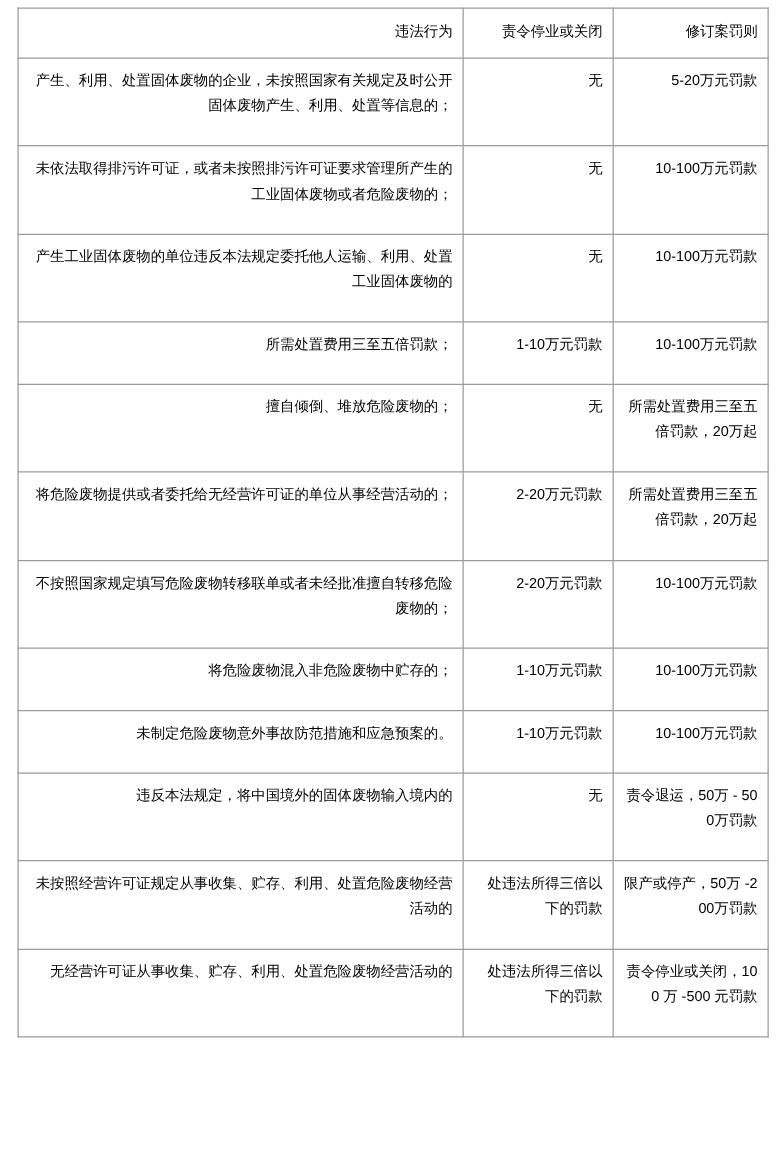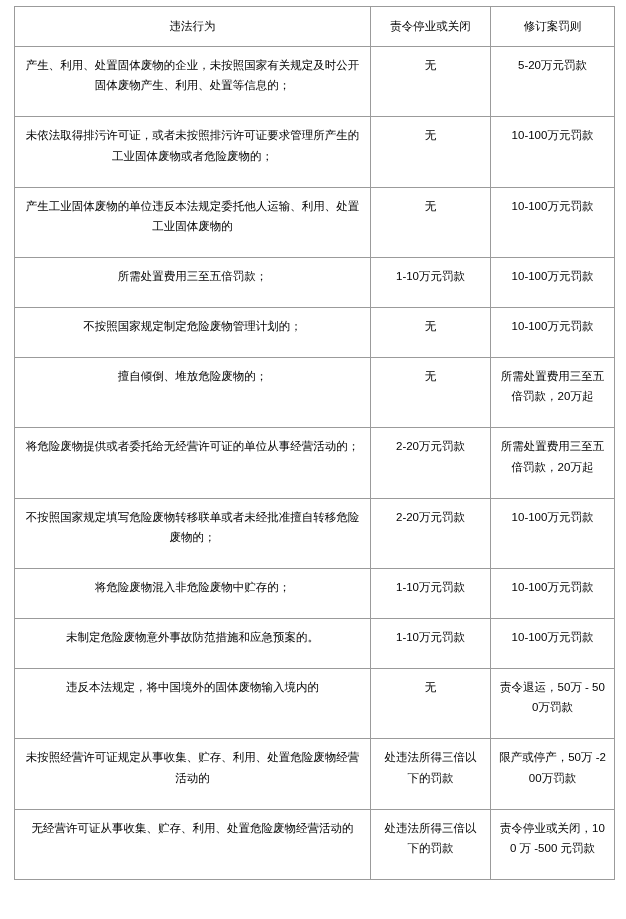--- a/index.html
+++ b/index.html
@@ -30,21 +30,21 @@
   }
   table.law-table col.c0 { width: 356px; }
   table.law-table col.c1 { width: 120px; }
   table.law-table col.c2 { width: 124px; }
 
   table.law-table th,
   table.law-table td {
     border: 1px solid #9b9b9b;
     vertical-align: top;
     padding: 7px 8px 8px 8px;
-    text-align: center;
+    text-align: right;
     font-weight: normal;
     word-break: break-all;
   }
   table.law-table thead th {
     padding-top: 9px;
     padding-bottom: 10px;
   }
   table.law-table tbody td {
     padding-top: 8px;
     padding-bottom: 21px;
@@ -120,31 +120,20 @@
           </td>
         <td>
             <span class="cell-text">1-10万元罚款</span>
           </td>
         <td>
             <span class="cell-text">10-100万元罚款</span>
           </td>
       </tr>
       <tr>
         <td>
-            <span class="cell-text">不按照国家规定制定危险废物管理计划的；</span>
-          </td>
-        <td>
-            <span class="cell-text">无</span>
-          </td>
-        <td>
-            <span class="cell-text">10-100万元罚款</span>
-          </td>
-      </tr>
-      <tr>
-        <td>
             <span class="cell-text">擅自倾倒、堆放危险废物的；</span>
           </td>
         <td>
             <span class="cell-text">无</span>
           </td>
         <td>
             <span class="cell-text">所需处置费用三至五倍罚款，20万起</span>
           </td>
       </tr>
       <tr>

